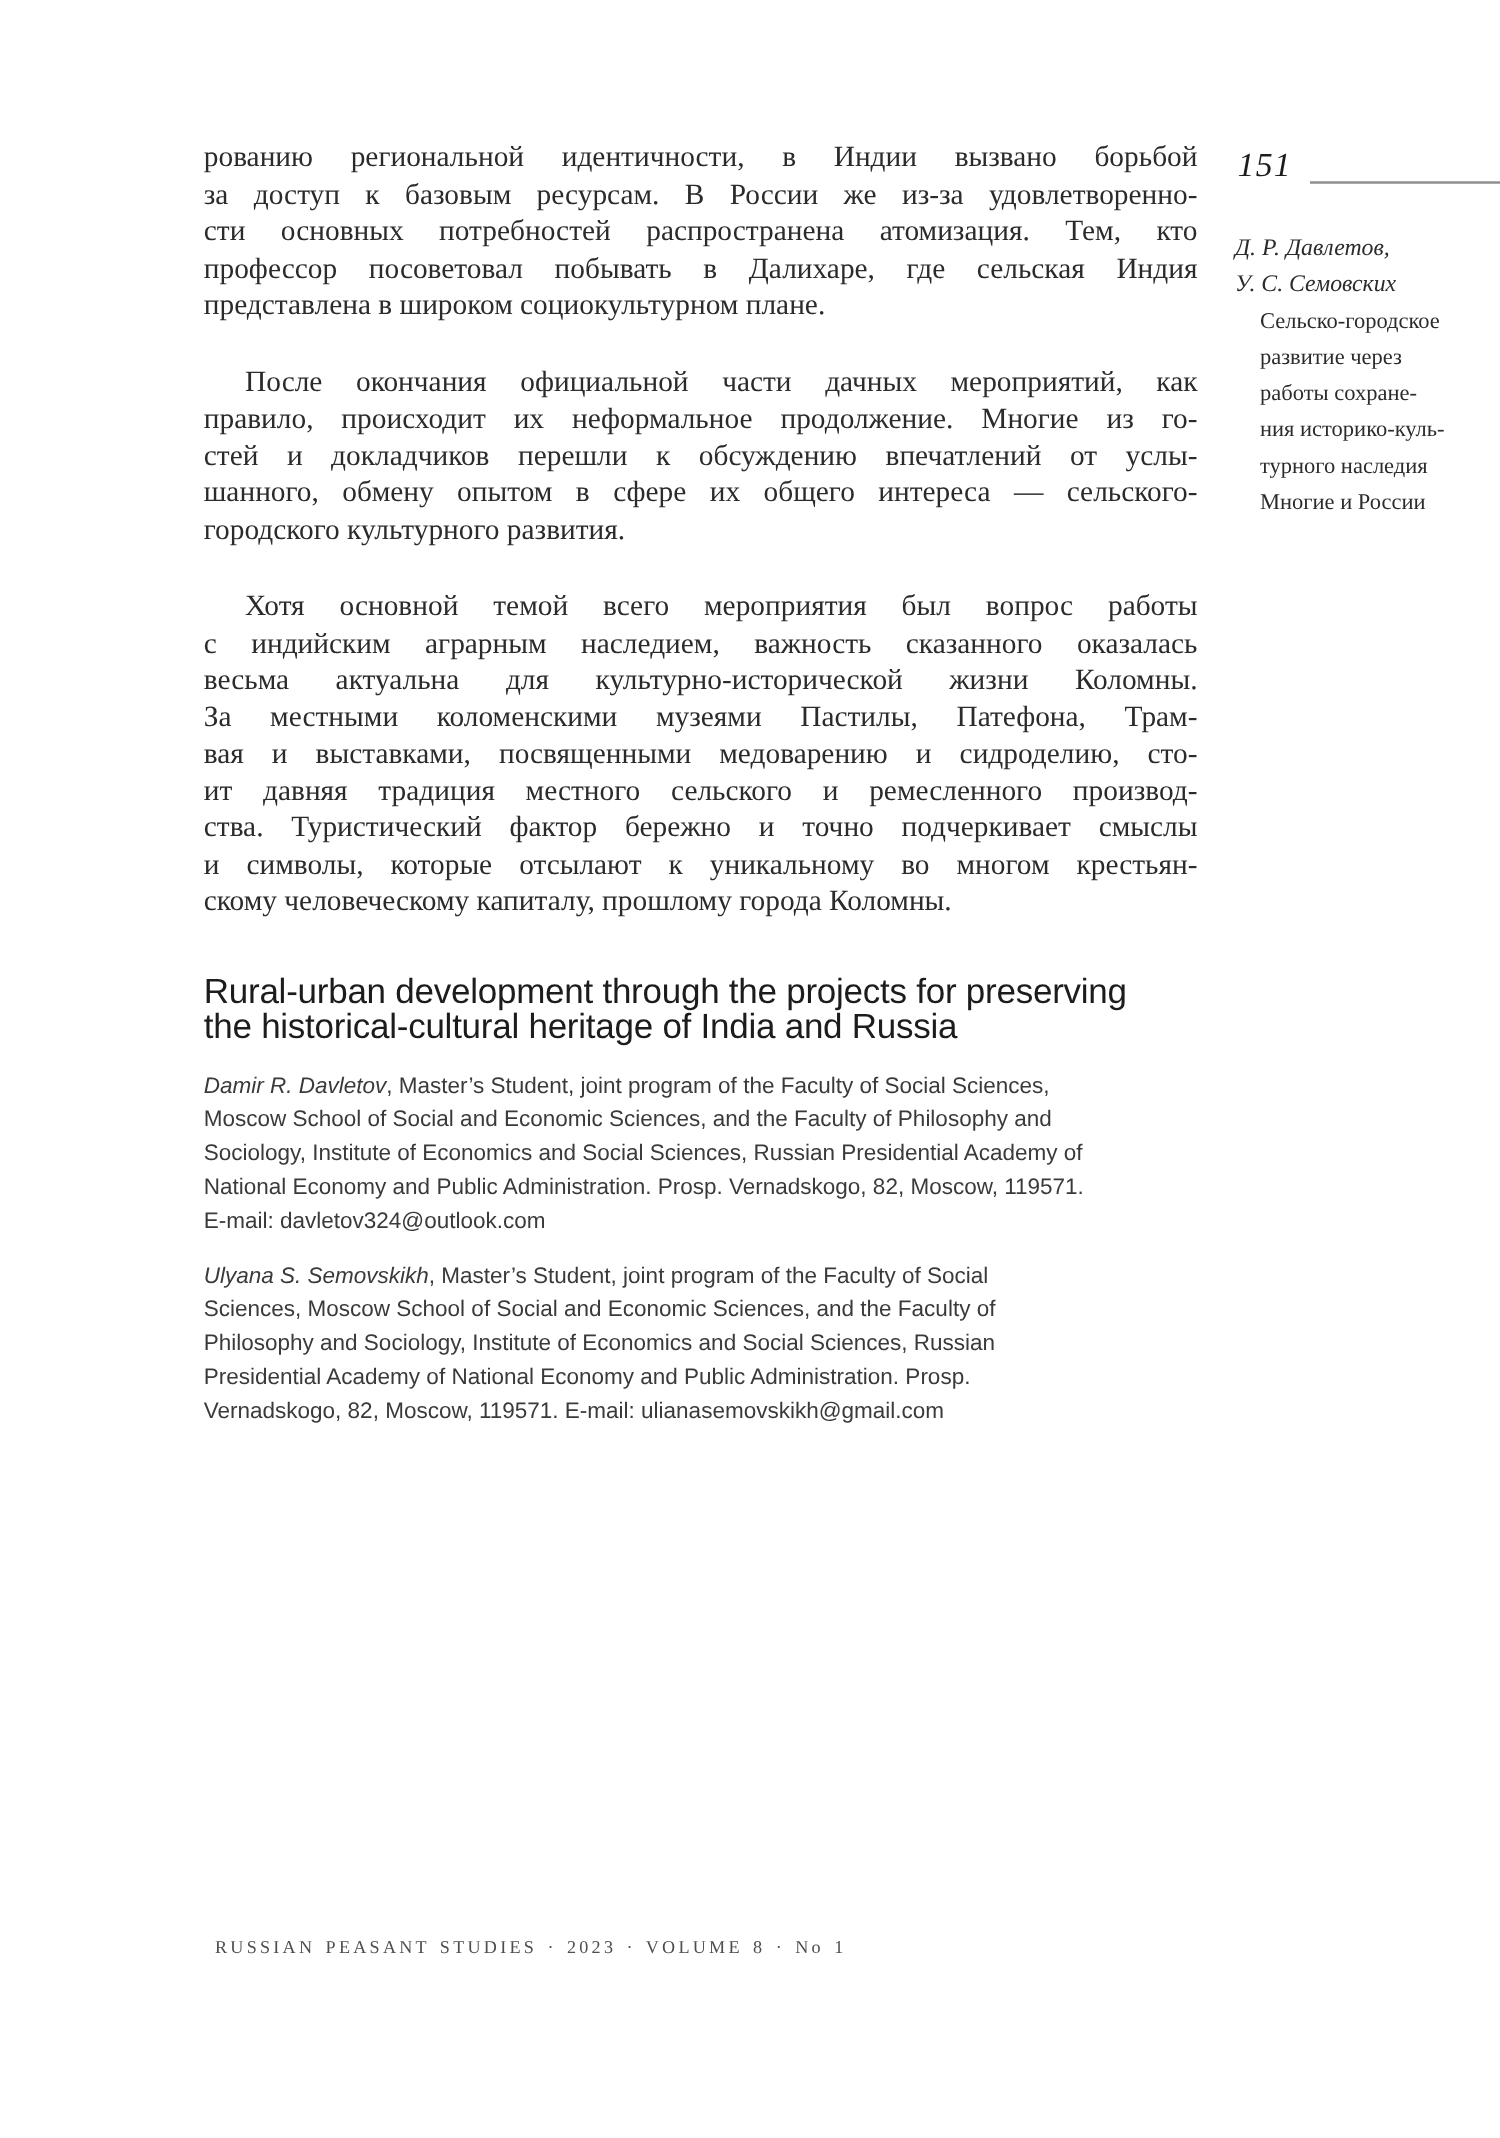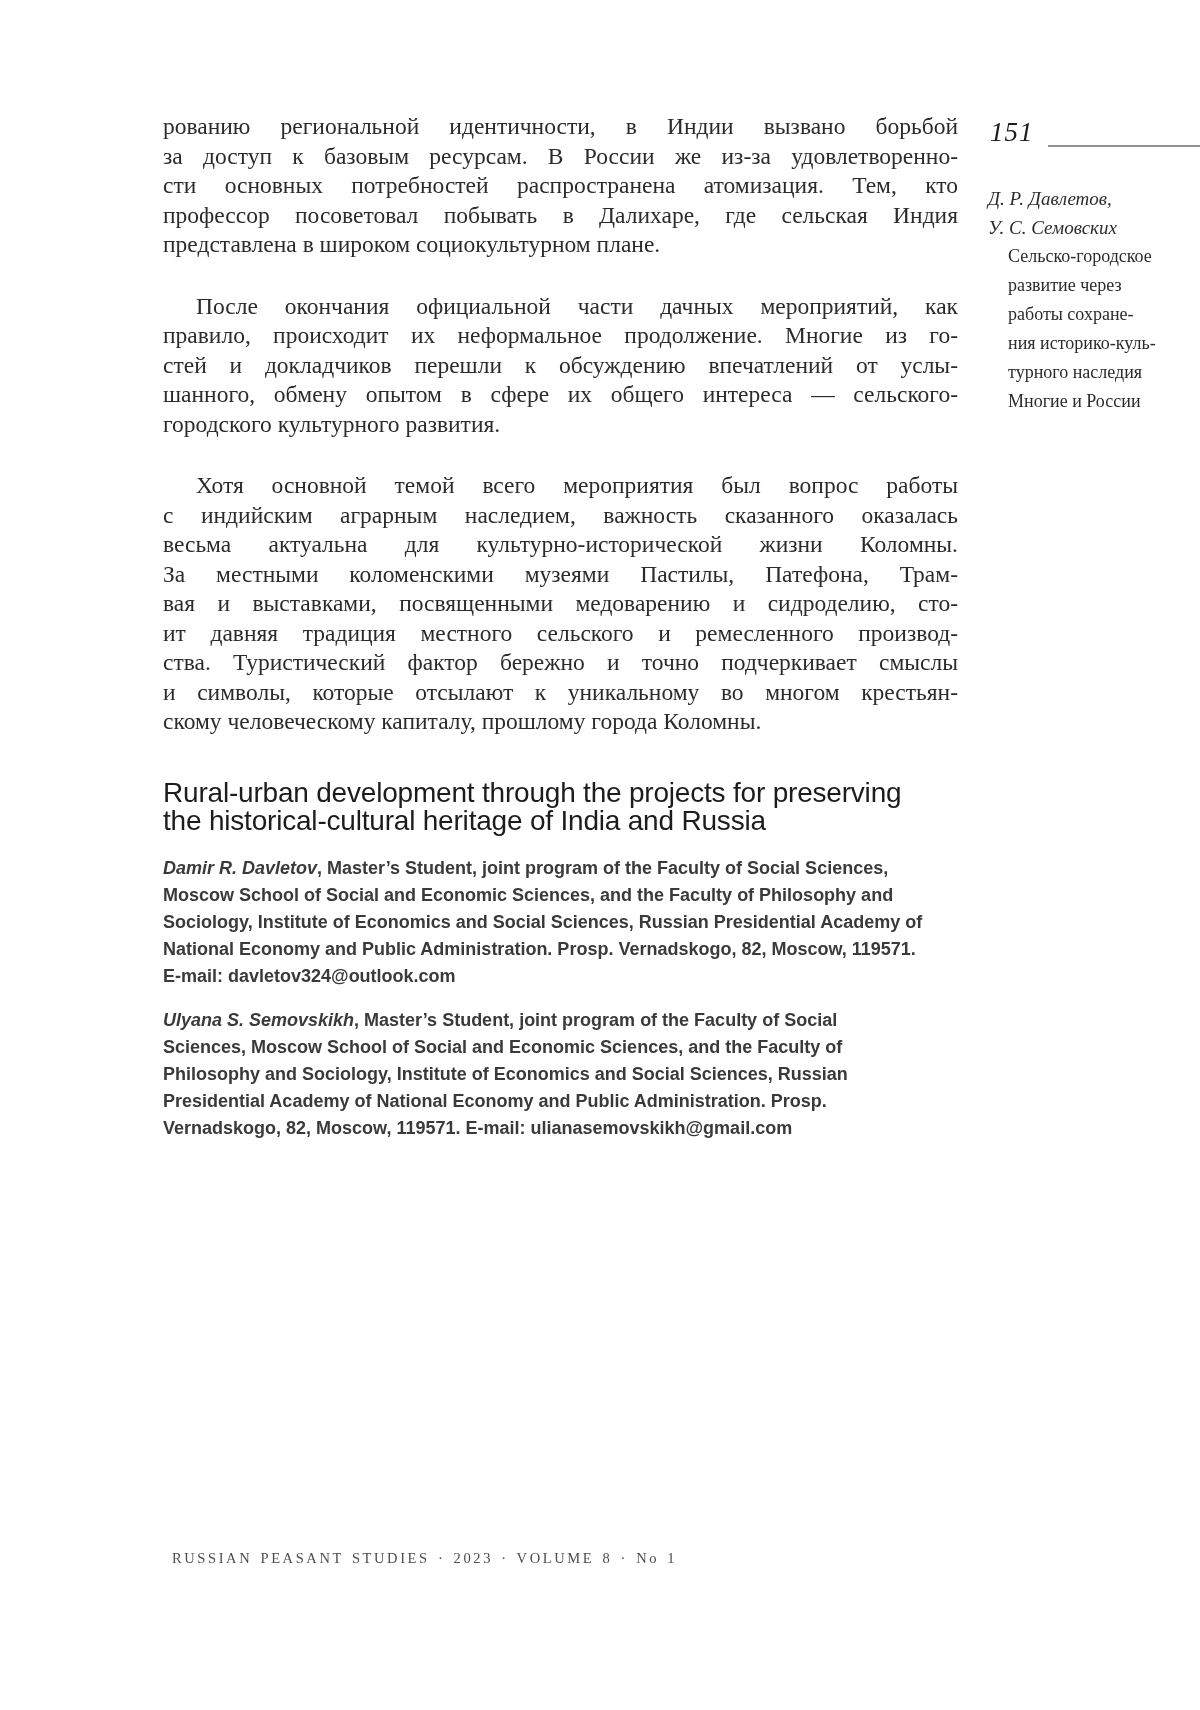--- a/index.html
+++ b/index.html
@@ -44,21 +44,21 @@
   .english{
     position:absolute;left:163px;top:779px;width:790px;
     font-family:"Liberation Sans",sans-serif;
   }
   .en-title-line{
     font-weight:normal;font-size:28px;line-height:28px;
     color:var(--heading,#1c1c1c);letter-spacing:-0.2px;white-space:nowrap;
   }
   .bios{margin-top:20px;}
   .bio{margin-bottom:17px;font-size:18px;line-height:27px;color:var(--bio_text,#3a3a3a);}
-  .bio-line{white-space:nowrap;font-weight:bold;}
+  .bio-line{white-space:nowrap;}
   .bio-name{font-style:italic;}
   
   .footer{
     position:absolute;left:172px;top:1550px;
     font-size:14.5px;letter-spacing:2.6px;word-spacing:2px;
     color:var(--muted,#4d4d4d);
     font-family:"Liberation Serif",serif;
     white-space:nowrap;
   }
 </style>

